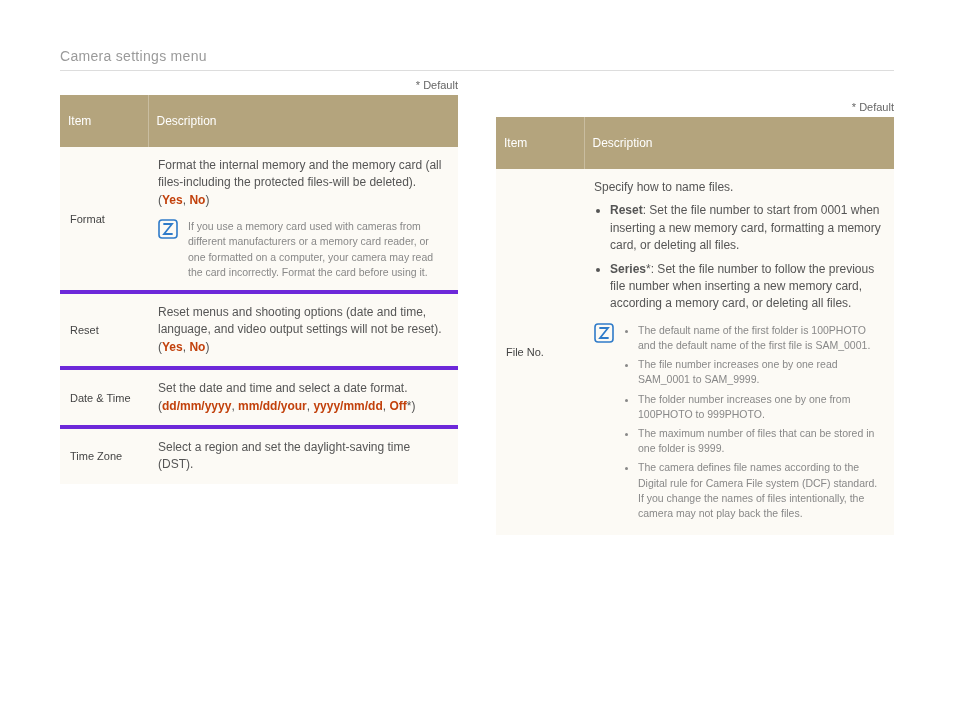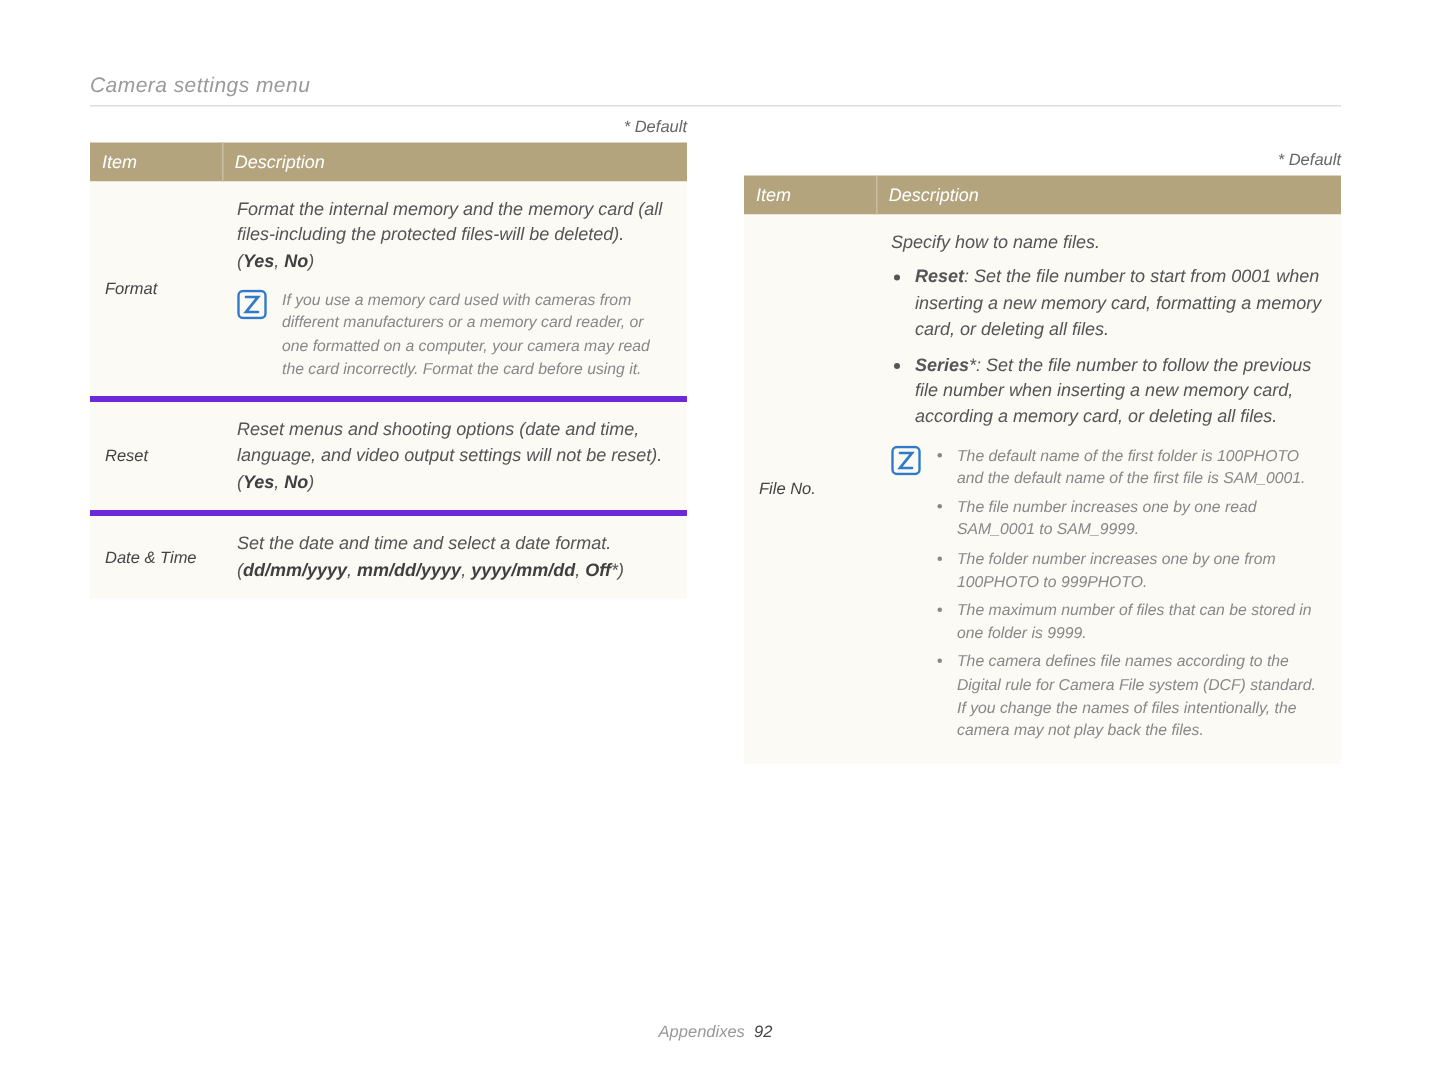--- a/index.html
+++ b/index.html
@@ -1,33 +1,33 @@
 <!DOCTYPE html>
 <html><head>
 <meta charset="utf-8">
 <style>
   * { box-sizing: border-box; margin: 0; padding: 0; }
   html, body { width: 954px; height: 720px; background: #fff; font-family: Arial, Helvetica, sans-serif; color: #555; }
-  .page { width: 954px; height: 720px; position: relative; padding: 48px 60px 0 60px; font-style: italic; }
+  .page { width: 954px; height: 720px; position: relative; padding: 48px 60px 0 60px; }
   .breadcrumb { font-size: 14px; color: #9a9a9a; font-weight: 300; letter-spacing: .3px; }
   .rule { border: none; border-top: 1px solid #ddd; margin-top: 6px; }
   .section-title { color: #2f7bc9; font-size: 22px; font-weight: 400; margin-top: 24px; }
   .columns { display: flex; gap: 38px; margin-top: 2px; }
   .col { flex: 1; min-width: 0; }
   .default-note { text-align: right; font-size: 11px; color: #666; margin-bottom: 4px; margin-top: 6px; }
   .col.right .default-note { margin-top: 28px; }
   table.settings { width: 100%; border-collapse: collapse; font-size: 12px; color: #555; }
-  table.settings th { background: #b4a47d; color: #fff; font-weight: 400; text-align: left; padding: 6px 8px; font-size: 12px; }
+  table.settings th { background: #b4a47d; color: #fff; font-weight: 400; text-align: left; padding: 19px 8px; font-size: 12px; }
   table.settings th.item { width: 88px; border-right: 1px solid #c9bda0; }
   table.settings td { padding: 10px 10px; vertical-align: middle; border-top: 4px solid #6d28d9; background: #fcfaf5; }
   table.settings tr:first-of-type td { border-top: none; }
   td.item { width: 88px; font-size: 11px; color: #444; vertical-align: middle; }
   .desc { line-height: 1.45; }
   .opts { font-weight: 400; }
-  .opts b { font-weight: 700; color: #404040; }
+  .opts b { font-weight: 700; color: #c2410c; }
   .note { display: flex; gap: 10px; margin-top: 10px; }
   .note-icon { flex: 0 0 20px; height: 20px; }
   .note-icon svg { width: 20px; height: 20px; }
   .note-body { font-size: 10.5px; color: #888; line-height: 1.45; }
   .note-body ul { list-style: disc; padding-left: 14px; }
   .note-body li { margin-bottom: 4px; }
   ul.bullets { list-style: disc; padding-left: 16px; margin-top: 6px; }
   ul.bullets li { margin-bottom: 6px; line-height: 1.45; }
   .footer { position: absolute; bottom: 26px; left: 0; width: 100%; text-align: center; font-size: 11px; color: #999; }
   .footer .pg { color: #444; }
@@ -73,21 +73,27 @@
             <td class="item">Reset</td>
             <td class="desc">
               <span>Reset menus and shooting options (date and time, language, and video output settings will not be reset).</span><br>
               <span class="opts"><span>(</span><b>Yes</b><span>, </span><b>No</b><span>)</span></span>
             </td>
           </tr>
           <tr>
             <td class="item">Date &amp; Time</td>
             <td class="desc">
               <span>Set the date and time and select a date format.</span><br>
-              <span class="opts"><span>(</span><b>dd/mm/yyyy</b><span>, </span><b>mm/dd/yyyy</b><span>, </span><b>yyyy/mm/dd</b><span>, </span><b>Off</b><span>*</span><span>)</span></span>
+              <span class="opts"><span>(</span><b>dd/mm/yyyy</b><span>, </span><b>mm/dd/your</b><span>, </span><b>yyyy/mm/dd</b><span>, </span><b>Off</b><span>*</span><span>)</span></span>
+            </td>
+          </tr>
+          <tr>
+            <td class="item">Time Zone</td>
+            <td class="desc">
+              <span>Select a region and set the daylight-saving time (DST).</span>
             </td>
           </tr>
         </tbody>
       </table>
     </div>
 
     <div class="col right">
       <div class="default-note">* Default</div>
       <table class="settings">
         <thead>
@@ -123,17 +129,14 @@
                 </div>
               </div>
             </td>
           </tr>
         </tbody>
       </table>
     </div>
 
   </div>
 
-  <div class="footer">
-    <span>Appendixes</span>&nbsp;&nbsp;<span class="pg">92</span>
-  </div>
 
 </div>
 
 </body></html>

